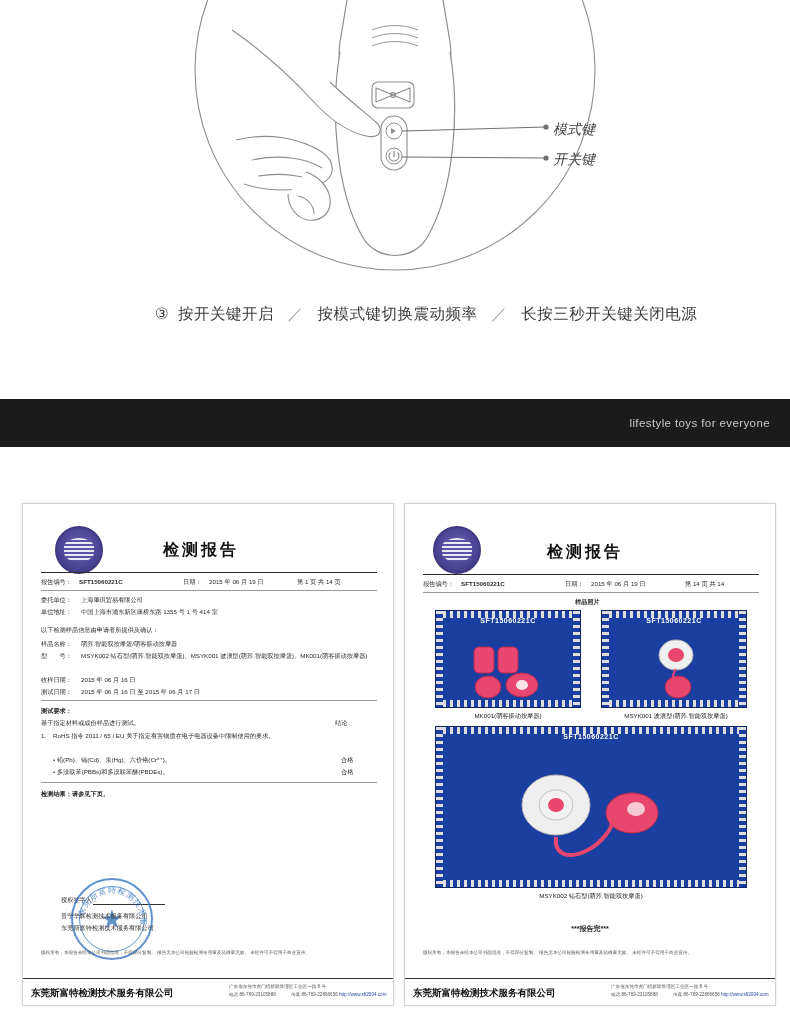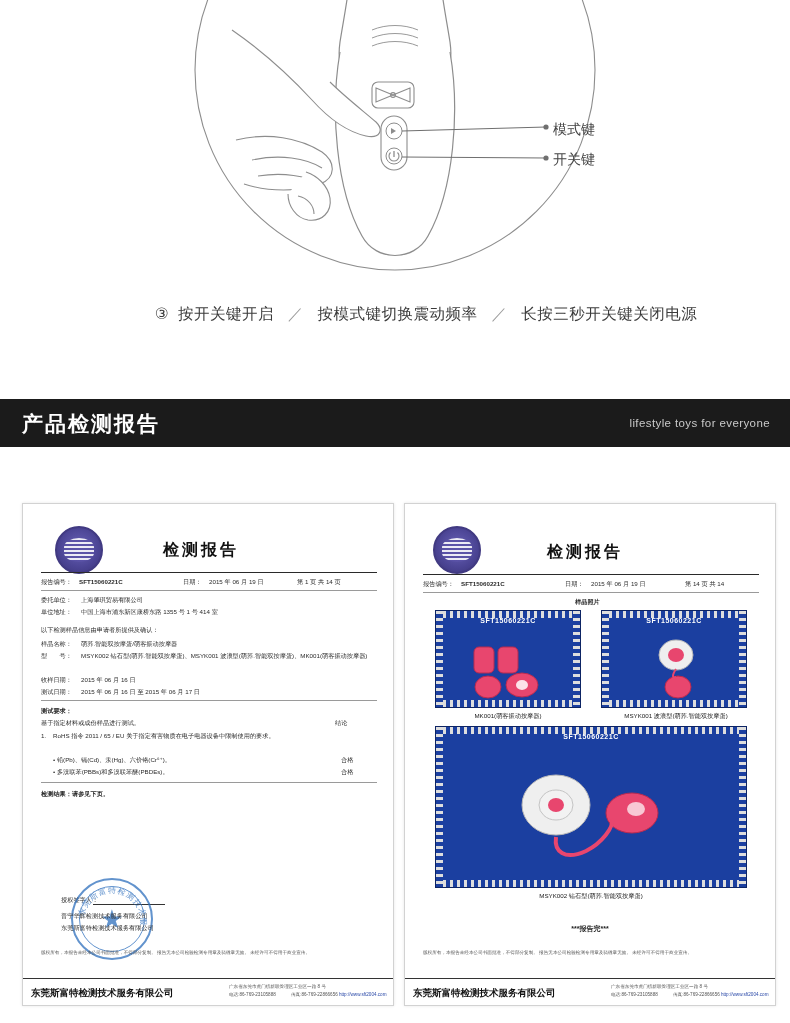--- a/index.html
+++ b/index.html
@@ -3,21 +3,21 @@
 <meta charset="utf-8">
 <style>
   html,body{margin:0;padding:0;}
   body{
     width:790px;height:1023px;background:#ffffff;
     font-family:"Liberation Sans","DejaVu Sans",sans-serif;
     color:#333;overflow:hidden;position:relative;
   }
   
   .illus{
-    position:relative;width:790px;height:290px;background:#fff;
+    position:relative;width:790px;height:290px;background:#fff;font-style:italic;
   }
   .illus svg{display:block;}
   .callout-label{
     position:absolute;font-size:14px;color:#444;white-space:nowrap;
   }
   #lbl-mode{left:553px;top:121px;}
   #lbl-power{left:553px;top:151px;}
 
   
   .caption{
@@ -175,21 +175,20 @@
 <div class="caption">
   <span class="num">③</span>
   <span>按开关键开启</span>
   <span class="sep">／</span>
   <span>按模式键切换震动频率</span>
   <span class="sep">／</span>
   <span>长按三秒开关键关闭电源</span>
 </div>
 
 <div class="band">
-  <div class="band-title">产品检测报告</div>
   <div class="band-sub">lifestyle toys for everyone</div>
 </div>
 
 <div class="sheets">
 
   <div class="sheet" id="sheet-left">
     <div class="seal" style="left:32px;top:22px;"></div>
     <div class="rpt-title" style="left:140px;top:36px;">检测报告</div>
     <div class="hr" style="left:18px;top:68px;width:336px;"></div>
 

